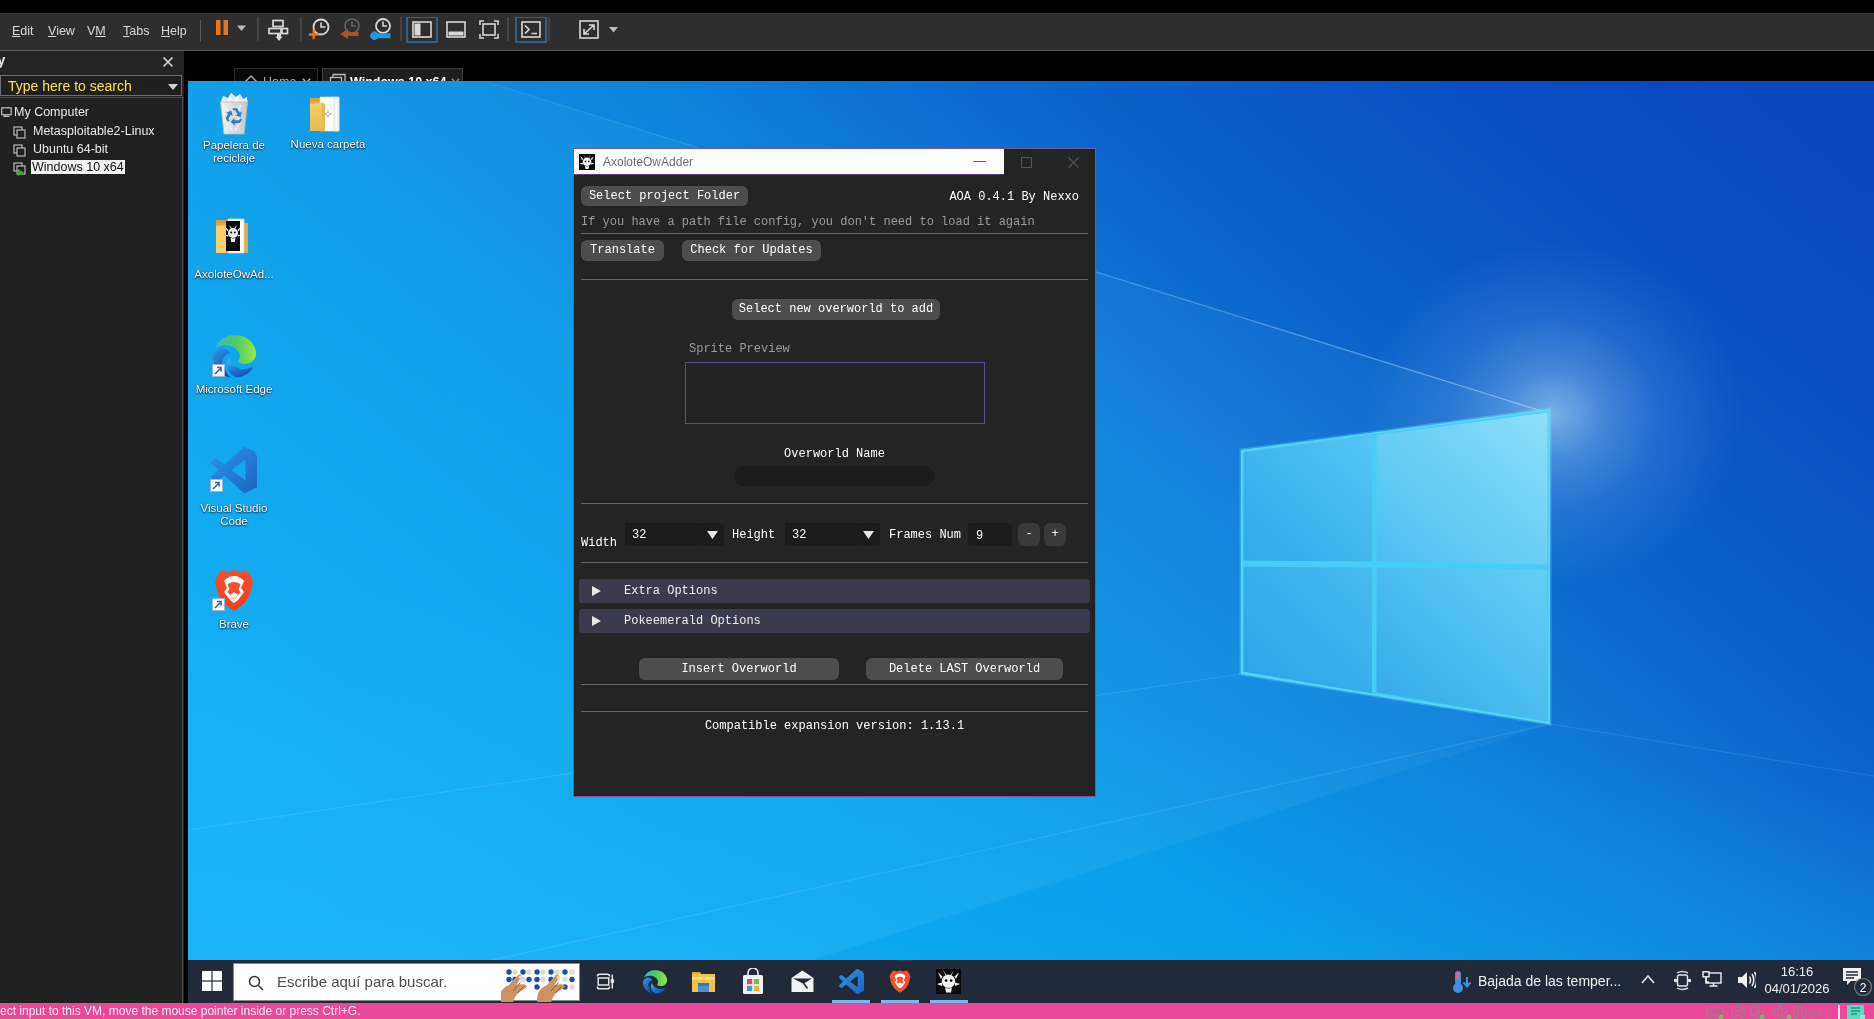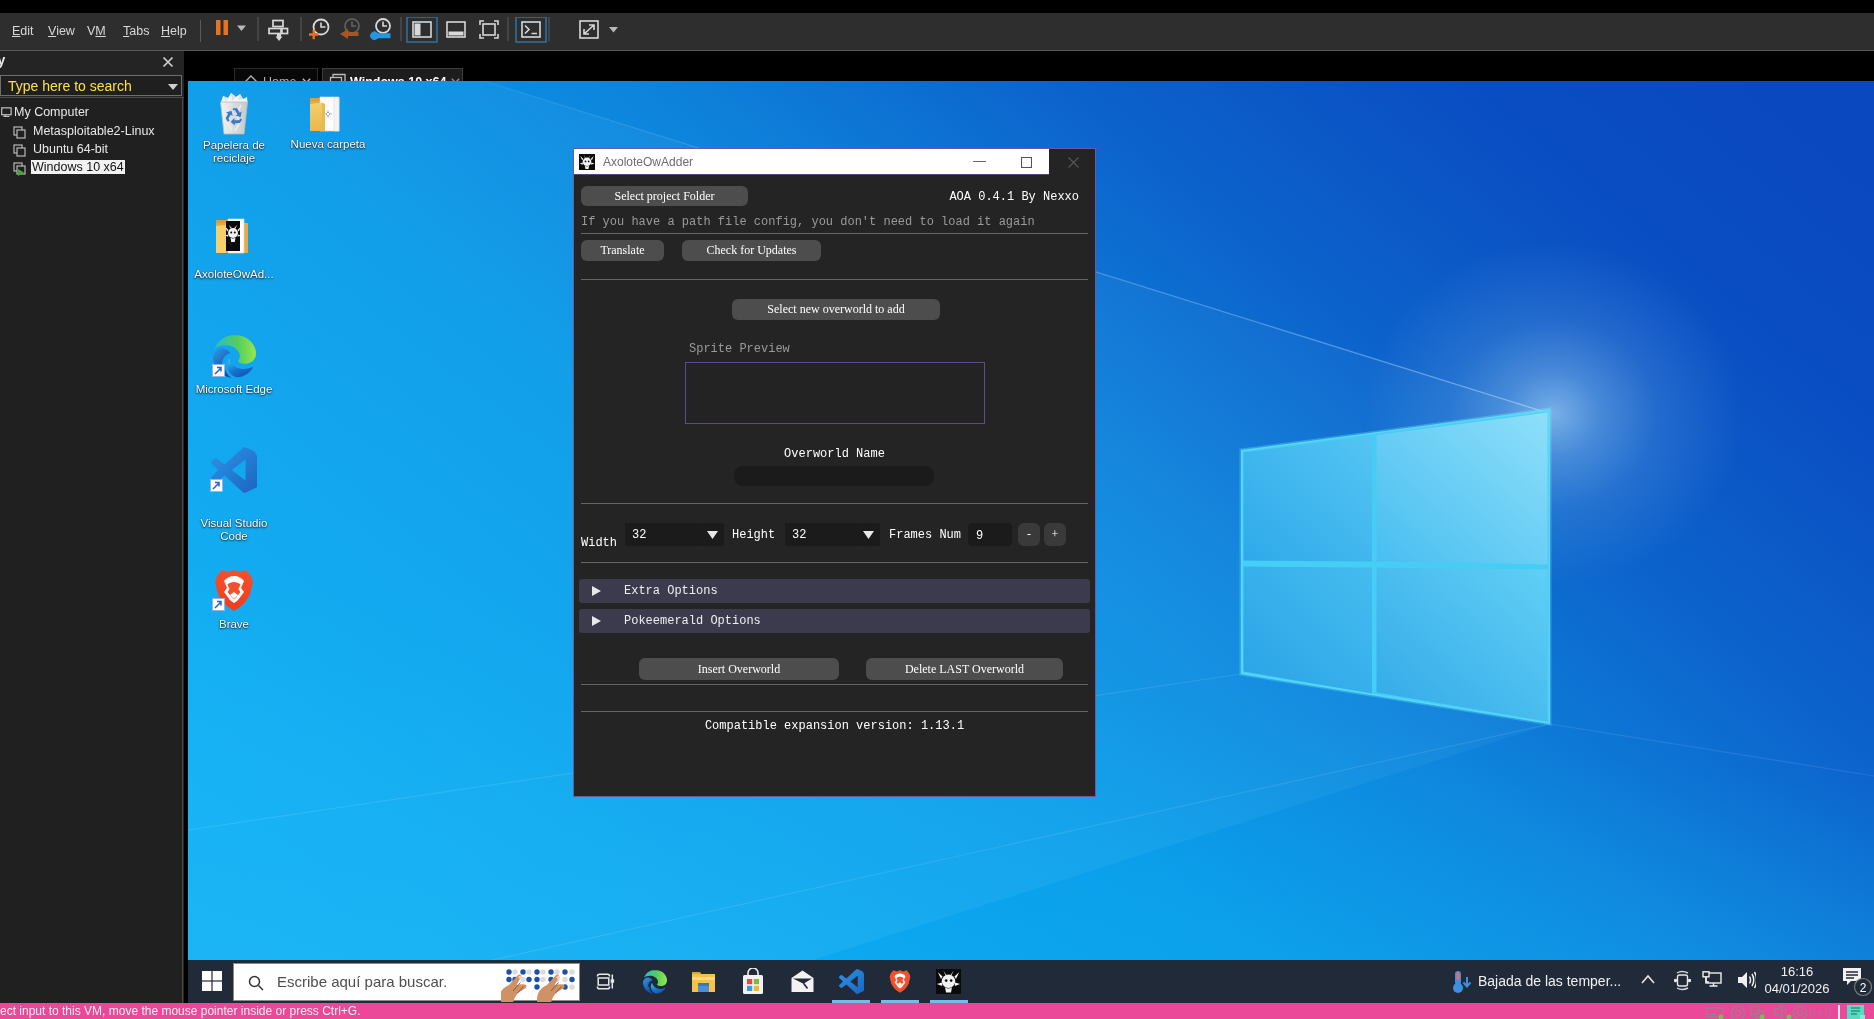--- a/index.html
+++ b/index.html
@@ -19,23 +19,23 @@
 
 #sidebar { left:0; top:51px; width:184px; height:952px; background:#242424; }
 #sgap { left:184px; top:81px; width:4px; height:922px; background:#000; }
 
 #screen { left:188px; top:81px; width:1686px; height:922px; background:#0c7ad8; overflow:hidden; }
 
 .dicon { position:absolute; width:90px; text-align:center; color:#fff; font-size:11.5px; text-shadow:0 1px 2px rgba(0,0,0,.8), 0 0 1px rgba(0,0,0,.6); line-height:13px; }
 .dicon svg { display:block; margin:0 auto; }
 
 #app { left:385px; top:67px; width:523px; height:649px; background:#242424; border:1px solid #70589c; }
-#apptitle { position:absolute; left:0; top:0; width:475px; height:26px; background:#fff; border-bottom:1px solid #5c4180;text-align:right; }
+#apptitle { position:absolute; left:0; top:0; width:430px; height:26px; background:#fff; border-bottom:1px solid #5c4180;text-align:right; }
 #appbody { position:absolute; left:0; top:26px; width:521px; height:621px; font-family:"Liberation Mono", monospace; color:#fff; }
-.btn { position:absolute; background:#4d4d4d; border-radius:6px; color:#fff; font-size:12px; text-align:center; font-family:Liberation Serif, serif; }
+.btn { position:absolute; background:#4d4d4d; border-radius:6px; color:#fff; font-size:12px; text-align:center; font-family:Liberation Mono, monospace; }
 .sep { position:absolute; left:7px; width:507px; height:1px; background:#666; }
 .acc { position:absolute; left:5px; width:511px; height:24px; background:#3b3b4d; border-radius:3px; color:#eee; font-size:12px; }
 
 #taskbar { position:absolute; left:0; top:879px; width:1686px; height:43px; background:#212a39; }
 
 #statusbar { left:0; top:1003px; width:1874px; height:16px; background:#ec4899; color:#eee; font-size:12px; }
 </style>
 </head>
 <body>
 <div id="root">
@@ -320,21 +320,21 @@
               <stop offset="0" stop-color="#2d95e8"></stop>
               <stop offset="1" stop-color="#1c64c0"></stop>
             </linearGradient>
           </defs>
       <path fill="url(#vsc)" d="M23.15 2.587L18.21.21a1.494 1.494 0 0 0-1.705.29l-9.46 8.63-4.12-3.128a.999.999 0 0 0-1.276.057L.327 7.261A1 1 0 0 0 .326 8.74L3.899 12 .326 15.26a1 1 0 0 0 .001 1.479L1.65 17.94a.999.999 0 0 0 1.276.057l4.12-3.128 9.46 8.63a1.492 1.492 0 0 0 1.704.29l4.942-2.377A1.5 1.5 0 0 0 24 19.06V4.939a1.5 1.5 0 0 0-.85-1.352zm-5.146 14.861L10.826 12l7.178-5.448v10.896z"></path>
     </svg>
     <svg class="abs" style="left:21px;top:32px" width="13" height="13" viewBox="0 0 13 13">
           <rect x="0.5" y="0.5" width="12" height="12" fill="#fff" stroke="#9ab4d8"></rect>
           <path d="M3 10 L9 4 M5 3.6 h4 v4" stroke="#2a5fd0" stroke-width="1.5" fill="none"></path>
         </svg>
-    <div style="margin-top:24px">Visual Studio<br>Code</div>
+    <div style="margin-top:9px">Visual Studio<br>Code</div>
   </div>
   <div class="dicon" style="left:1px;top:487px">
     <svg width="44" height="44" viewBox="0 0 44 44">
       <defs>
             <linearGradient id="brv" x1="0" y1="0" x2="0" y2="1">
               <stop offset="0" stop-color="#f4502c"></stop>
               <stop offset="1" stop-color="#f33c1e"></stop>
             </linearGradient>
           </defs>
       <path d="M22 2 L28 4 L34 2 L39 8 L41 14 L38 26 Q34 36 22 43 Q10 36 6 26 L3 14 L5 8 L10 2 L16 4 Z" fill="url(#brv)"></path>

